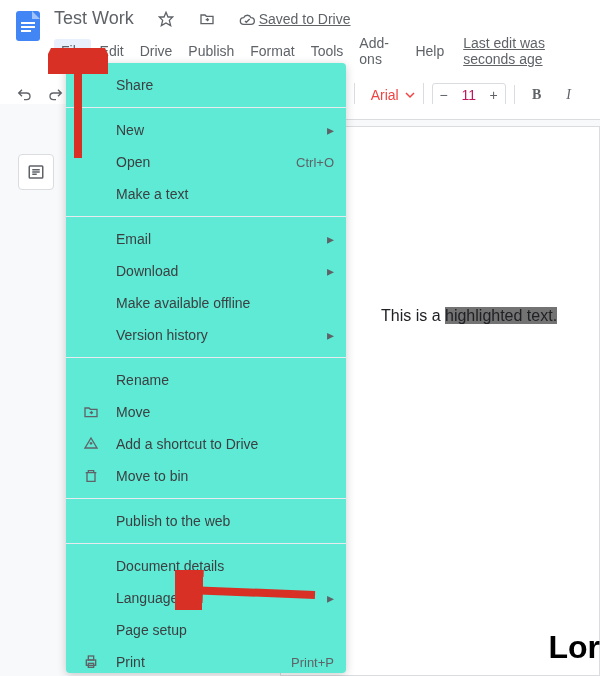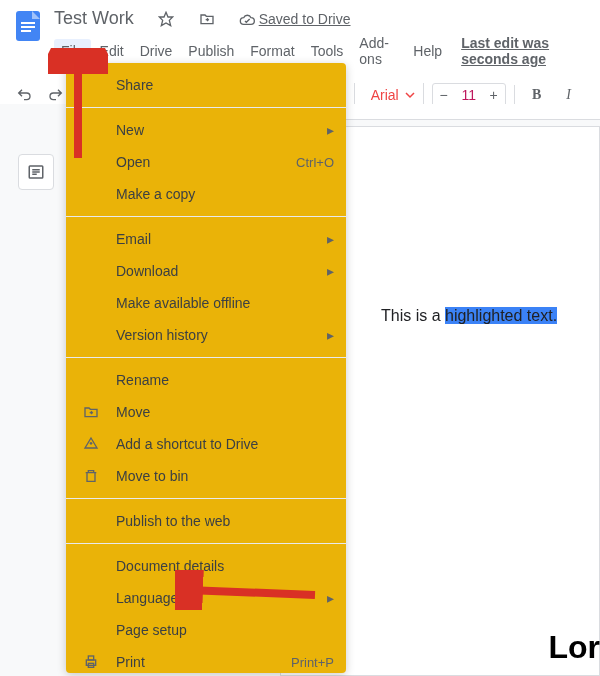--- a/index.html
+++ b/index.html
@@ -8,41 +8,41 @@
 .logo { width: 36px; height: 36px; margin-right: 8px; flex-shrink: 0; }
 .logo svg { width: 100%; height: 100%; }
 .title-area { flex: 1; }
 .title-row { display: flex; align-items: center; gap: 23px; margin-bottom: 2px; }
 .doc-title { font-size: 18px; color: #5f6368; }
 .title-icon { color: #5f6368; width: 18px; height: 18px; display: flex; align-items: center; justify-content: center; }
 .saved { color: #5f6368; display: flex; align-items: center; gap: 4px; text-decoration: underline; }
 .menubar { display: flex; gap: 2px; align-items: center; }
 .menu-item { padding: 4px 7px; color: #5f6368; cursor: pointer; border-radius: 3px; }
 .menu-item.active { background: #e8f0fe; }
-.last-edit { color: #5f6368; text-decoration: underline; margin-left: 10px; font-weight: bold; }
+.last-edit { color: #5f6368; text-decoration: underline; margin-left: 10px; }
 .toolbar { display: flex; align-items: center; padding: 6px 10px; border-bottom: 1px solid #dadce0; gap: 4px; margin-top: 4px; }
 .tool-btn { width: 28px; height: 28px; display: flex; align-items: center; justify-content: center; color: #5f6368; cursor: pointer; border-radius: 3px; }
 .toolbar-select { padding: 4px 8px; color: #ef4444; display: flex; align-items: center; gap: 6px; border-right: 1px solid #dadce0; margin-right: 4px; text-align: center; }
 .tool-sep { width: 1px; height: 20px; background: #dadce0; margin: 0 4px; }
 .font-size { display: flex; align-items: center; border: 1px solid #dadce0; border-radius: 3px; }
 .font-size-btn { width: 22px; height: 22px; display: flex; align-items: center; justify-content: center; color: #5f6368; cursor: pointer; }
 .font-size-val { width: 28px; text-align: center; color: #be185d; }
-.dropdown { position: absolute; left: 66px; top: 63px; width: 280px; background: #eab308; box-shadow: 0 2px 10px rgba(0,0,0,0.2); border-radius: 4px; z-index: 100; padding: 6px 0; max-height: 610px; }
+.dropdown { position: absolute; left: 66px; top: 63px; width: 280px; background: #5eead4; box-shadow: 0 2px 10px rgba(0,0,0,0.2); border-radius: 4px; z-index: 100; padding: 6px 0; max-height: 610px; }
 .dd-item { display: flex; align-items: center; padding: 6px 12px 6px 14px; color: #3c4043; cursor: pointer; min-height: 32px; }
 .dd-icon { width: 22px; height: 20px; margin-right: 14px; display: flex; align-items: center; justify-content: center; color: #5f6368; flex-shrink: 0; }
 .dd-label { flex: 1; }
 .dd-shortcut { color: #5f6368; font-size: 13px; margin-left: 18px; }
 .dd-chevron { color: #5f6368; margin-left: 10px; }
 .dd-sep { height: 1px; background: #e8eaed; margin: 6px 0; }
 .workspace { display: flex; position: absolute; top: 104px; left: 0; right: 0; bottom: 0; background: #f8f9fa; }
 .outline-btn { position: absolute; left: 18px; top: 50px; width: 36px; height: 36px; border: 1px solid #dadce0; border-radius: 4px; display: flex; align-items: center; justify-content: center; background: #fff; color: #5f6368; }
 .ruler { position: absolute; left: 280px; right: 0; top: 0; height: 16px; background: #fff; border-bottom: 1px solid #dadce0; }
 .page { position: absolute; left: 280px; top: 22px; right: 0; bottom: 0; background: #fff; border: 1px solid #dadce0; padding: 180px 20px 20px 100px; }
 .page-line { font-size: 16px; color: #202124; margin-bottom: 6px; }
-.highlight { background: #3b82f6; }
+.highlight { background: #737373; }
 .cursor { border-right: 1px solid #000; display: inline-block; height: 18px; vertical-align: middle; margin-left: 2px; }
 .arrow1 { position: absolute; left: 48px; top: 48px; z-index: 200; pointer-events: none; }
 .arrow2 { position: absolute; left: 175px; top: 570px; z-index: 200; pointer-events: none; }
 .watermark { position: absolute; right: 0; bottom: 10px; font-size: 32px; font-weight: bold; color: #000; }
 </style>
 </head>
 <body>
 
 <div class="header">
   <div class="logo">
@@ -150,21 +150,21 @@
       <span class="dd-label">New</span>
       <span class="dd-chevron">▸</span>
     </div>
   <div class="dd-item">
       <span class="dd-icon"></span>
       <span class="dd-label">Open</span>
       <span class="dd-shortcut">Ctrl+O</span>
     </div>
   <div class="dd-item">
       <span class="dd-icon"></span>
-      <span class="dd-label">Make a copy</span>
+      <span class="dd-label">Make a text</span>
     </div>
   <div class="dd-sep"></div>
   <div class="dd-item">
       <span class="dd-icon"></span>
       <span class="dd-label">Email</span>
       <span class="dd-chevron">▸</span>
     </div>
   <div class="dd-item">
       <span class="dd-icon"></span>
       <span class="dd-label">Download</span>

